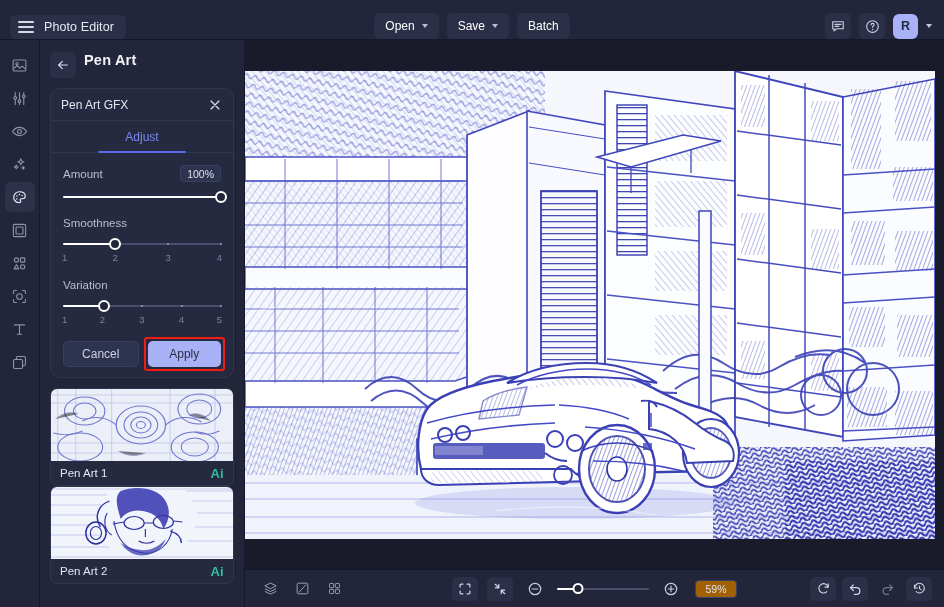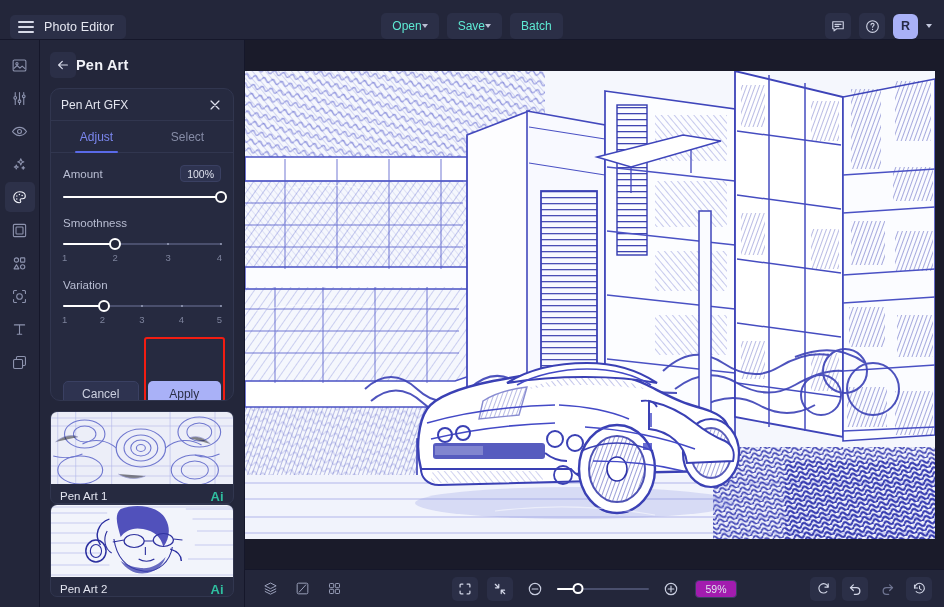--- a/index.html
+++ b/index.html
@@ -28,23 +28,23 @@
     cursor: pointer;
   }
   .ham { width: 16px; height: 12px; display: flex; flex-direction: column; justify-content: space-between; }
   .ham i { display: block; height: 1.6px; background: #d7dae8; border-radius: 1px; }
   .brand-label { font-size: 12.5px; color: #e6e8f2; letter-spacing: .1px; }
 
   .top-center { position: absolute; left: 0; right: 0; display: flex; justify-content: center; gap: 8px; pointer-events: none; }
   .top-center > * { pointer-events: auto; }
   .tbtn {
     height: 26px; padding: 0 11px;
-    display: inline-flex; align-items: center; 
+    display: inline-flex; align-items: center; gap: 7px;
     background: #2b2f47; border: none; border-radius: 5px;
-    color: #5eead4; font-size: 12px; font-family: inherit; cursor: pointer; margin-top: 24px;
+    color: #ffffff; font-size: 12px; font-family: inherit; cursor: pointer; margin-top: 24px;
   }
   .caret { width: 0; height: 0; border-left: 3.6px solid transparent; border-right: 3.6px solid transparent; border-top: 4.2px solid #b9bed2; display: inline-block; }
 
   .top-right { margin-left: auto; display: flex; align-items: center; gap: 8px; margin-right: 12px; }
   .iconbtn {
     width: 26px; height: 26px; border-radius: 5px; background: #2b2f47;
     display: flex; align-items: center; justify-content: center; cursor: pointer; border: none;
   }
   .iconbtn svg { display: block; }
   .avatar {
@@ -69,21 +69,21 @@
   }
   .rail-item.active { background: #2d3149; }
   .rail-item svg { display: block; }
 
   
   .panel {
     width: 205px; flex: 0 0 205px; background: #23263a;
     display: flex; flex-direction: column; border-right: 1px solid #15172a;
     overflow: hidden;
   }
-  .panel-head { display: flex; align-items: center; padding: 12px 10px 10px 10px; }
+  .panel-head { display: flex; align-items: flex-start; gap: 8px; padding: 12px 10px 10px 10px; }
   .backbtn {
     width: 26px; height: 26px; border-radius: 5px; background: #2b2f47;
     display: flex; align-items: center; justify-content: center; cursor: pointer; border: none;
   }
   .panel-title { font-size: 14.5px; color: #f1f2f8; font-weight: bold; letter-spacing: .2px; }
 
   .card {
     margin: 0 10px; background: #262a40; border: 1px solid #31364f; border-radius: 10px;
     overflow: hidden;
   }
@@ -124,21 +124,21 @@
     background: #23263a; border: 2px solid #ffffff; transform: translateX(-6px); cursor: pointer;
   }
   .tickdot { position: absolute; top: 5px; width: 2px; height: 2px; border-radius: 50%; background: #9aa0bb; transform: translateX(-1px); }
   .ticks { position: relative; height: 13px; margin-top: 2px; }
   .ticklabel { position: absolute; font-size: 9.5px; color: #7c melhor; }
   .ticklabel { position: absolute; font-size: 9.5px; color: #7d839c; transform: translateX(-50%); top: 0; }
 
   .btnrow { display: flex; gap: 9px; margin-top: 2px; position: relative; }
   .btn {
     flex: 1; height: 26px; border-radius: 5px; font-size: 12px; font-family: inherit;
-    cursor: pointer; border: none; margin-top: 40px;
+    cursor: pointer; border: none;
   }
   .btn-cancel { background: #2e3350; color: #ccd0e0; border: 1px solid #3a4062; }
   .btn-apply { background: #a9b1f7; color: #2b2f47; }
   .apply-wrap { flex: 1; position: relative; display: flex; }
   .apply-wrap::after {
     content: ""; position: absolute; left: -4px; right: -4px; top: -4px; bottom: -4px;
     border: 2px solid #f21d12; border-radius: 3px; pointer-events: none;
   }
 
   .presets { padding: 10px; display: flex; flex-direction: column; gap: 0; overflow: hidden; }
@@ -174,21 +174,21 @@
   }
   .bbtn.boxed { background: #2b2f47; }
   .zoomslider { position: relative; width: 92px; height: 12px; }
   .ztrack { position: absolute; top: 5px; left: 0; right: 0; height: 2px; background: #4a4f6d; border-radius: 2px; }
   .zfill { position: absolute; top: 5px; left: 0; width: 22%; height: 2px; background: #ffffff; border-radius: 2px; }
   .zknob {
     position: absolute; top: 0; left: 22%; width: 11px; height: 11px; border-radius: 50%;
     background: #23263a; border: 2px solid #ffffff; transform: translateX(-5.5px); cursor: pointer;
   }
   .zoomval {
-    font-size: 10.5px; color: #dfe2ee; background: #a21caf; border: 1px solid #3a4062;
+    font-size: 10.5px; color: #dfe2ee; background: #a16207; border: 1px solid #3a4062;
     border-radius: 4px; padding: 2px 9px; margin-left: 2px; text-align: right;
   }
 </style>
 </head>
 <body>
 
 <div class="app">
 
   <div class="topbar">
     <div class="brand">
@@ -321,21 +321,20 @@
           <span class="card-title">Pen Art GFX</span>
           <span class="closebtn">
             <svg width="12" height="12" viewBox="0 0 14 14" fill="none" stroke="#dde0ec" stroke-width="1.5">
               <path d="M2.4 2.4l9.2 9.2M11.6 2.4l-9.2 9.2" stroke-linecap="round"></path>
             </svg>
           </span>
         </div>
 
         <div class="tabs">
           <div class="tab active">Adjust</div>
-          <div class="tab">Select</div>
         </div>
 
         <div class="controls">
 
           <div class="ctl">
             <div class="ctl-head">
               <span class="ctl-label">Amount</span>
               <span class="ctl-value">100%</span>
             </div>
             <div class="slider">

